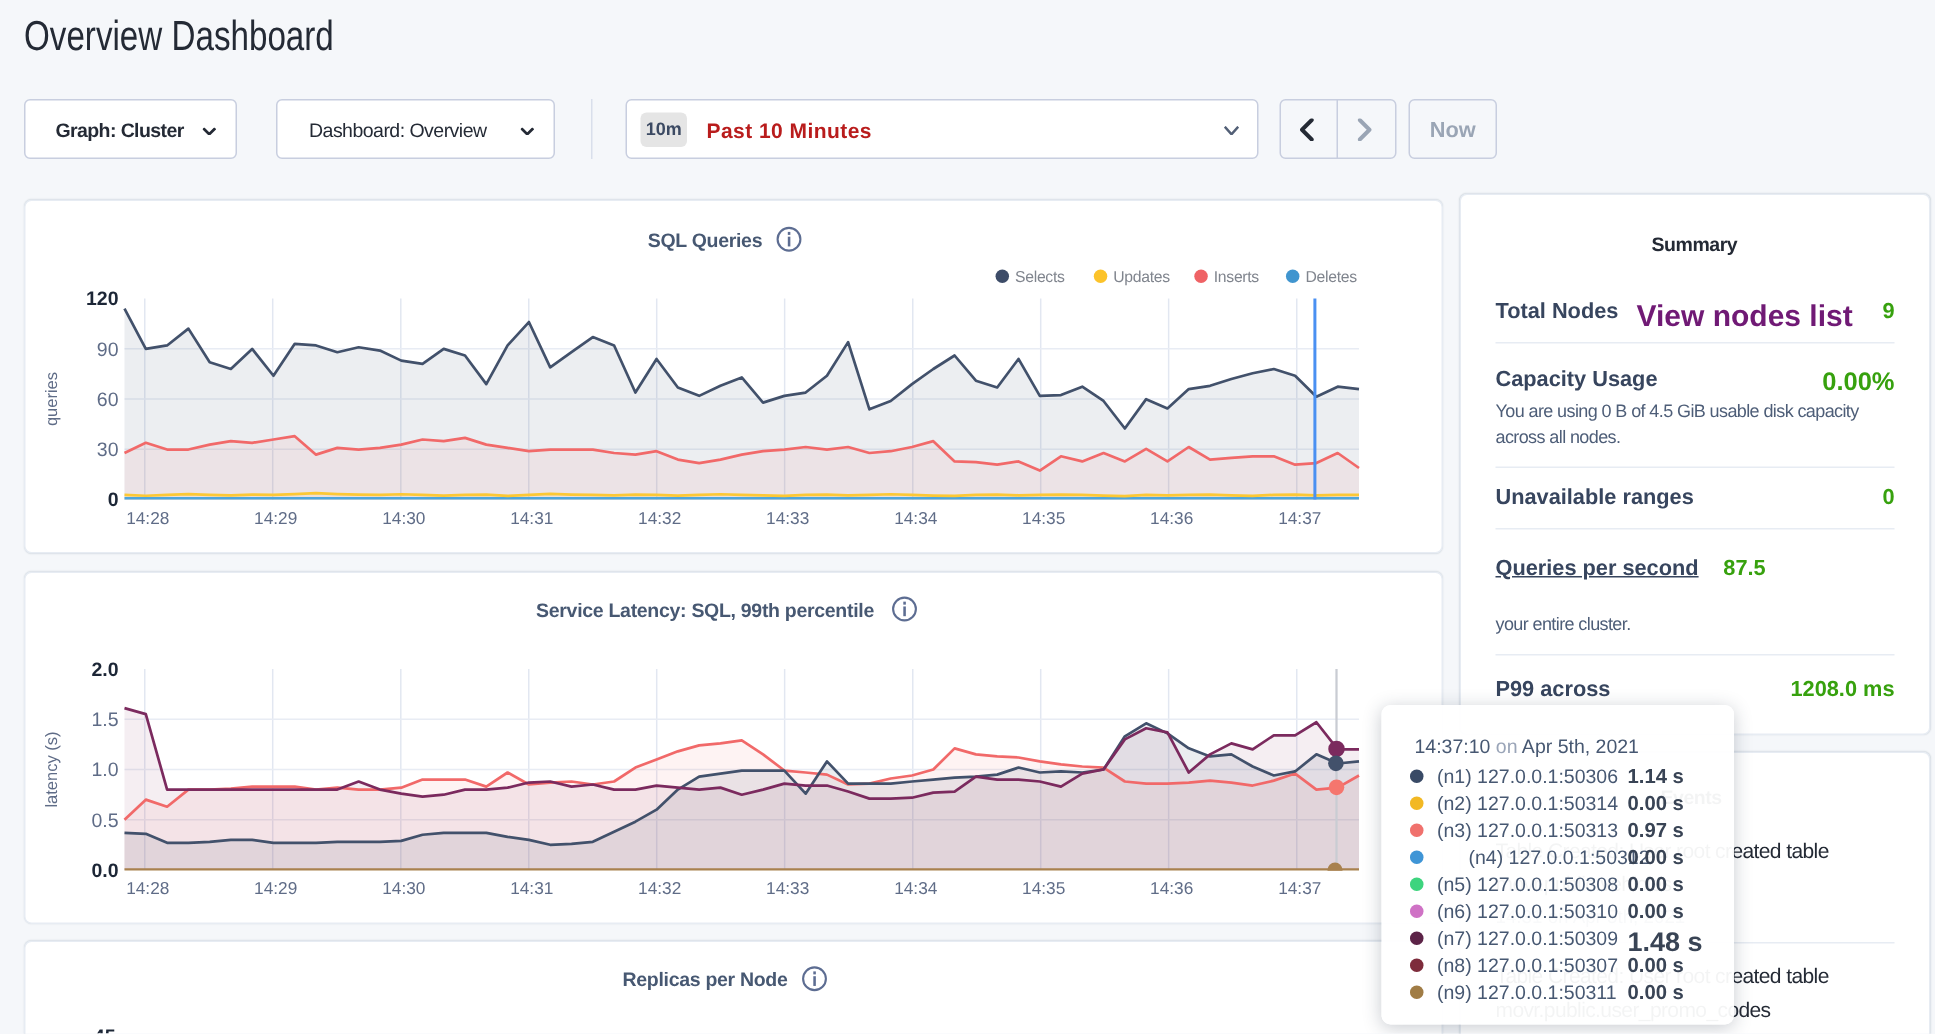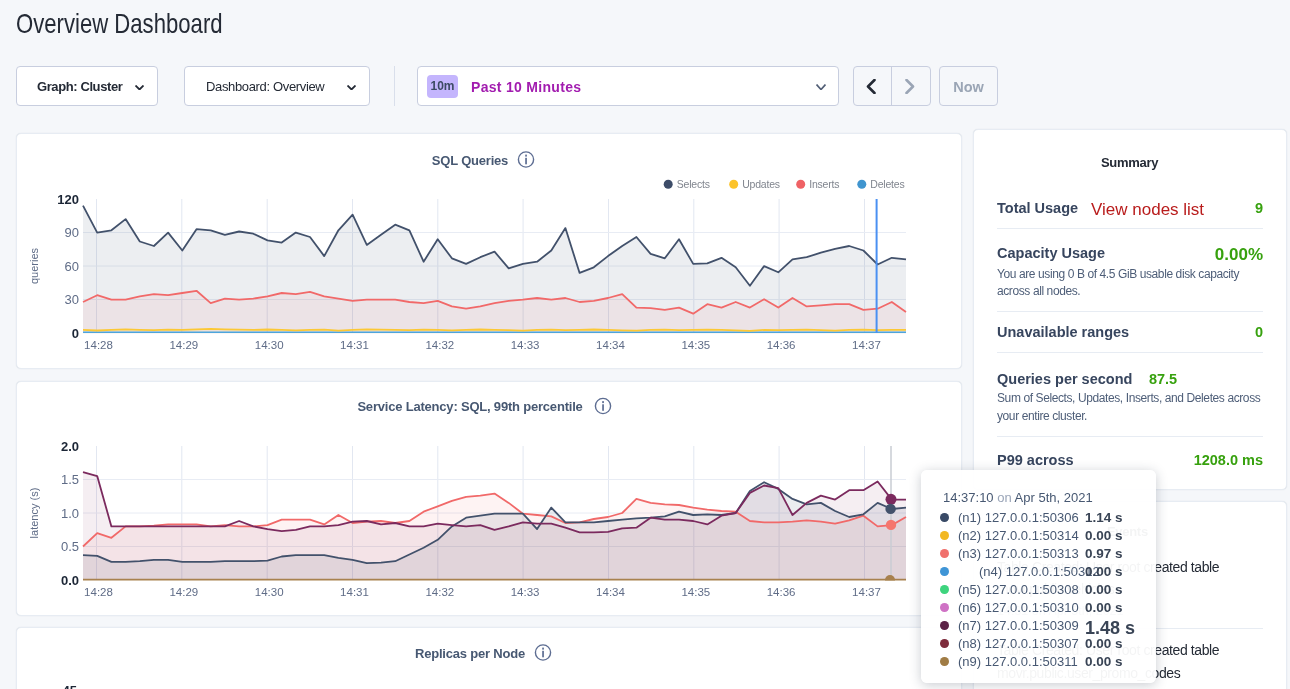--- a/index.html
+++ b/index.html
@@ -11,56 +11,55 @@
 <svg class="abs" style="left:134.5px;top:84.5px" width="9" height="5">
       <polyline points="0.5,0.5 4.5,4.5 8.5,0.5" fill="none" stroke="#242a35" stroke-width="1.8"></polyline>
     </svg>
 <div class="abs" style="left:184px;top:66px;width:186px;height:40px;background:#fff;border:1px solid #c8cedf;border-radius:4px"></div>
 <div class="abs" style="left:206px;top:79px;font-size:13px;letter-spacing:-0.35px;font-weight:normal;color:#242a35">Dashboard: Overview</div>
 <svg class="abs" style="left:346.5px;top:84.5px" width="9" height="5">
       <polyline points="0.5,0.5 4.5,4.5 8.5,0.5" fill="none" stroke="#242a35" stroke-width="1.8"></polyline>
     </svg>
 <div class="abs" style="left:394px;top:66px;width:1px;height:40px;background:#d9dfeb"></div>
 <div class="abs" style="left:417px;top:66px;width:422px;height:40px;background:#fff;border:1px solid #c8cedf;border-radius:4px"></div>
-<div class="abs" style="left:427px;top:75px;width:31px;height:23px;background:#c4b5fd;border-radius:4px;text-align:center;line-height:23px;font-size:12px;font-weight:bold;color:#3c4a63">10m</div>
-<div class="abs" style="left:471px;top:79px;font-size:14px;letter-spacing:0.3px;font-weight:bold;color:#a21caf">Past 10 Minutes</div>
+<div class="abs" style="left:427px;top:75px;width:31px;height:23px;background:#e5e5e5;border-radius:4px;text-align:center;line-height:23px;font-size:12px;font-weight:bold;color:#3c4a63">10m</div>
+<div class="abs" style="left:471px;top:79px;font-size:14px;letter-spacing:0.3px;font-weight:bold;color:#b91c1c">Past 10 Minutes</div>
 <svg class="abs" style="left:816.0px;top:84.0px" width="10" height="6">
       <polyline points="0.5,0.5 5.0,5.5 9.5,0.5" fill="none" stroke="#525f76" stroke-width="1.7"></polyline>
     </svg>
 <div class="abs" style="left:853px;top:66px;width:78px;height:40px;border:1px solid #c8cedf;border-radius:4px"></div>
 <div class="abs" style="left:891px;top:66px;width:1px;height:40px;background:#c8cedf"></div>
 <svg class="abs" style="left:866px;top:79px" width="10" height="15">
       <polyline points="8.5,1 2,7.5 8.5,14" fill="none" stroke="#242a35" stroke-width="2.6" stroke-linecap="round" stroke-linejoin="round"></polyline>
     </svg>
 <svg class="abs" style="left:905px;top:79px" width="10" height="15">
       <polyline points="1.5,1 8,7.5 1.5,14" fill="none" stroke="#9aa5b5" stroke-width="2.6" stroke-linecap="round" stroke-linejoin="round"></polyline>
     </svg>
 <div class="abs" style="left:939px;top:66px;width:59px;height:40px;border:1px solid #c8cedf;border-radius:4px"></div>
 <div class="abs" style="left:939px;top:79px;width:59px;text-align:center;font-size:14.5px;font-weight:bold;color:#9aa5b5">Now</div>
 <div style="position:absolute;left:15.5px;top:133px;width:946.5px;height:236px;background:#fff;border:1px solid #e7ecf3;border-radius:5px;box-shadow:0 0 1px rgba(67,90,111,0.2);"></div>
 <div style="position:absolute;left:15.5px;top:380.5px;width:946.5px;height:235px;background:#fff;border:1px solid #e7ecf3;border-radius:5px;box-shadow:0 0 1px rgba(67,90,111,0.2);"></div>
 <div style="position:absolute;left:15.5px;top:627px;width:946.5px;height:120px;background:#fff;border:1px solid #e7ecf3;border-radius:5px;box-shadow:0 0 1px rgba(67,90,111,0.2);"></div>
 <div style="position:absolute;left:972.5px;top:128.5px;width:314.5px;height:361.5px;background:#fff;border:1px solid #e7ecf3;border-radius:5px;box-shadow:0 0 1px rgba(67,90,111,0.2);"></div>
 <div style="position:absolute;left:972.5px;top:501px;width:314.5px;height:260px;background:#fff;border:1px solid #e7ecf3;border-radius:5px;box-shadow:0 0 1px rgba(67,90,111,0.2);"></div>
 <div class="abs" style="left:1101px;top:154.5px;font-size:13px;font-weight:bold;color:#242a35;letter-spacing:-0.3px">Summary</div>
-<div class="abs" style="left:997px;top:199.5px;font-size:14.5px;font-weight:bold;color:#37455e;">Total Usage</div>
-<div class="abs" style="left:1091px;top:199.5px;font-size:17px;font-weight:normal;color:#b91c1c;">View nodes list</div>
+<div class="abs" style="left:997px;top:199.5px;font-size:14.5px;font-weight:bold;color:#37455e;">Total Nodes</div>
+<div class="abs" style="left:1091px;top:199.5px;font-size:20px;font-weight:bold;color:#701a75;">View nodes list</div>
 <div class="abs" style="left:1063px;top:199.5px;width:200px;text-align:right;font-size:14.5px;font-weight:bold;color:#37a10e">9</div>
 <div class="abs" style="left:997px;top:228px;width:266px;height:1px;background:#e7ecf3"></div>
 <div class="abs" style="left:997px;top:244.5px;font-size:14.5px;font-weight:bold;color:#37455e;">Capacity Usage</div>
 <div class="abs" style="left:1063px;top:244.5px;width:200px;text-align:right;font-size:17px;font-weight:bold;color:#37a10e">0.00%</div>
 <div class="abs" style="left:997px;top:266.5px;font-size:12px;font-weight:normal;color:#4e5e78;letter-spacing:-0.4px;white-space:nowrap">You are using 0 B of 4.5 GiB usable disk capacity</div>
 <div class="abs" style="left:997px;top:284px;font-size:12px;font-weight:normal;color:#4e5e78;letter-spacing:-0.4px;white-space:nowrap">across all nodes.</div>
 <div class="abs" style="left:997px;top:311px;width:266px;height:1px;background:#e7ecf3"></div>
 <div class="abs" style="left:997px;top:323.5px;font-size:14.5px;font-weight:bold;color:#37455e;">Unavailable ranges</div>
 <div class="abs" style="left:1063px;top:323.5px;width:200px;text-align:right;font-size:14.5px;font-weight:bold;color:#37a10e">0</div>
 <div class="abs" style="left:997px;top:352px;width:266px;height:1px;background:#e7ecf3"></div>
-<div class="abs" style="left:997px;top:370.5px;font-size:14.5px;font-weight:bold;color:#37455e;">Queries per second</div>
+<div class="abs" style="left:997px;top:370.5px;font-size:14.5px;font-weight:bold;color:#37455e;text-decoration:underline;">Queries per second</div>
 <div class="abs" style="left:1063px;top:370.5px;width:200px;text-align:center;font-size:14.5px;font-weight:bold;color:#37a10e">87.5</div>
-<div class="abs" style="left:997px;top:390.5px;font-size:12px;font-weight:normal;color:#4e5e78;letter-spacing:-0.4px;white-space:nowrap">Sum of Selects, Updates, Inserts, and Deletes across</div>
 <div class="abs" style="left:997px;top:408.5px;font-size:12px;font-weight:normal;color:#4e5e78;letter-spacing:-0.4px;white-space:nowrap">your entire cluster.</div>
 <div class="abs" style="left:997px;top:436px;width:266px;height:1px;background:#e7ecf3"></div>
 <div class="abs" style="left:997px;top:451.5px;font-size:14.5px;font-weight:bold;color:#37455e;">P99 across</div>
 <div class="abs" style="left:1063px;top:451.5px;width:200px;text-align:right;font-size:14.5px;font-weight:bold;color:#37a10e">1208.0 ms</div>
 <div class="abs" style="left:1107px;top:523.5px;font-size:13px;font-weight:bold;color:#242a35;letter-spacing:-0.3px">Events</div>
 <div class="abs" style="left:997px;top:558.5px;font-size:14px;font-weight:normal;color:#242a35;letter-spacing:-0.4px;white-space:nowrap">Table Created: User root created table</div>
 <div class="abs" style="left:997px;top:580.5px;font-size:14px;font-weight:normal;color:#242a35;letter-spacing:-0.4px;white-space:nowrap">movr.public.vehicles</div>
 <div class="abs" style="left:997px;top:604px;font-size:12.5px;font-weight:normal;color:#7a8499;">14:31 on Apr 5th, 2021</div>
 <div class="abs" style="left:997px;top:628px;width:266px;height:1px;background:#e7ecf3"></div>
 <div class="abs" style="left:997px;top:642px;font-size:14px;font-weight:normal;color:#242a35;letter-spacing:-0.4px;white-space:nowrap">Table Created: User root created table</div>

